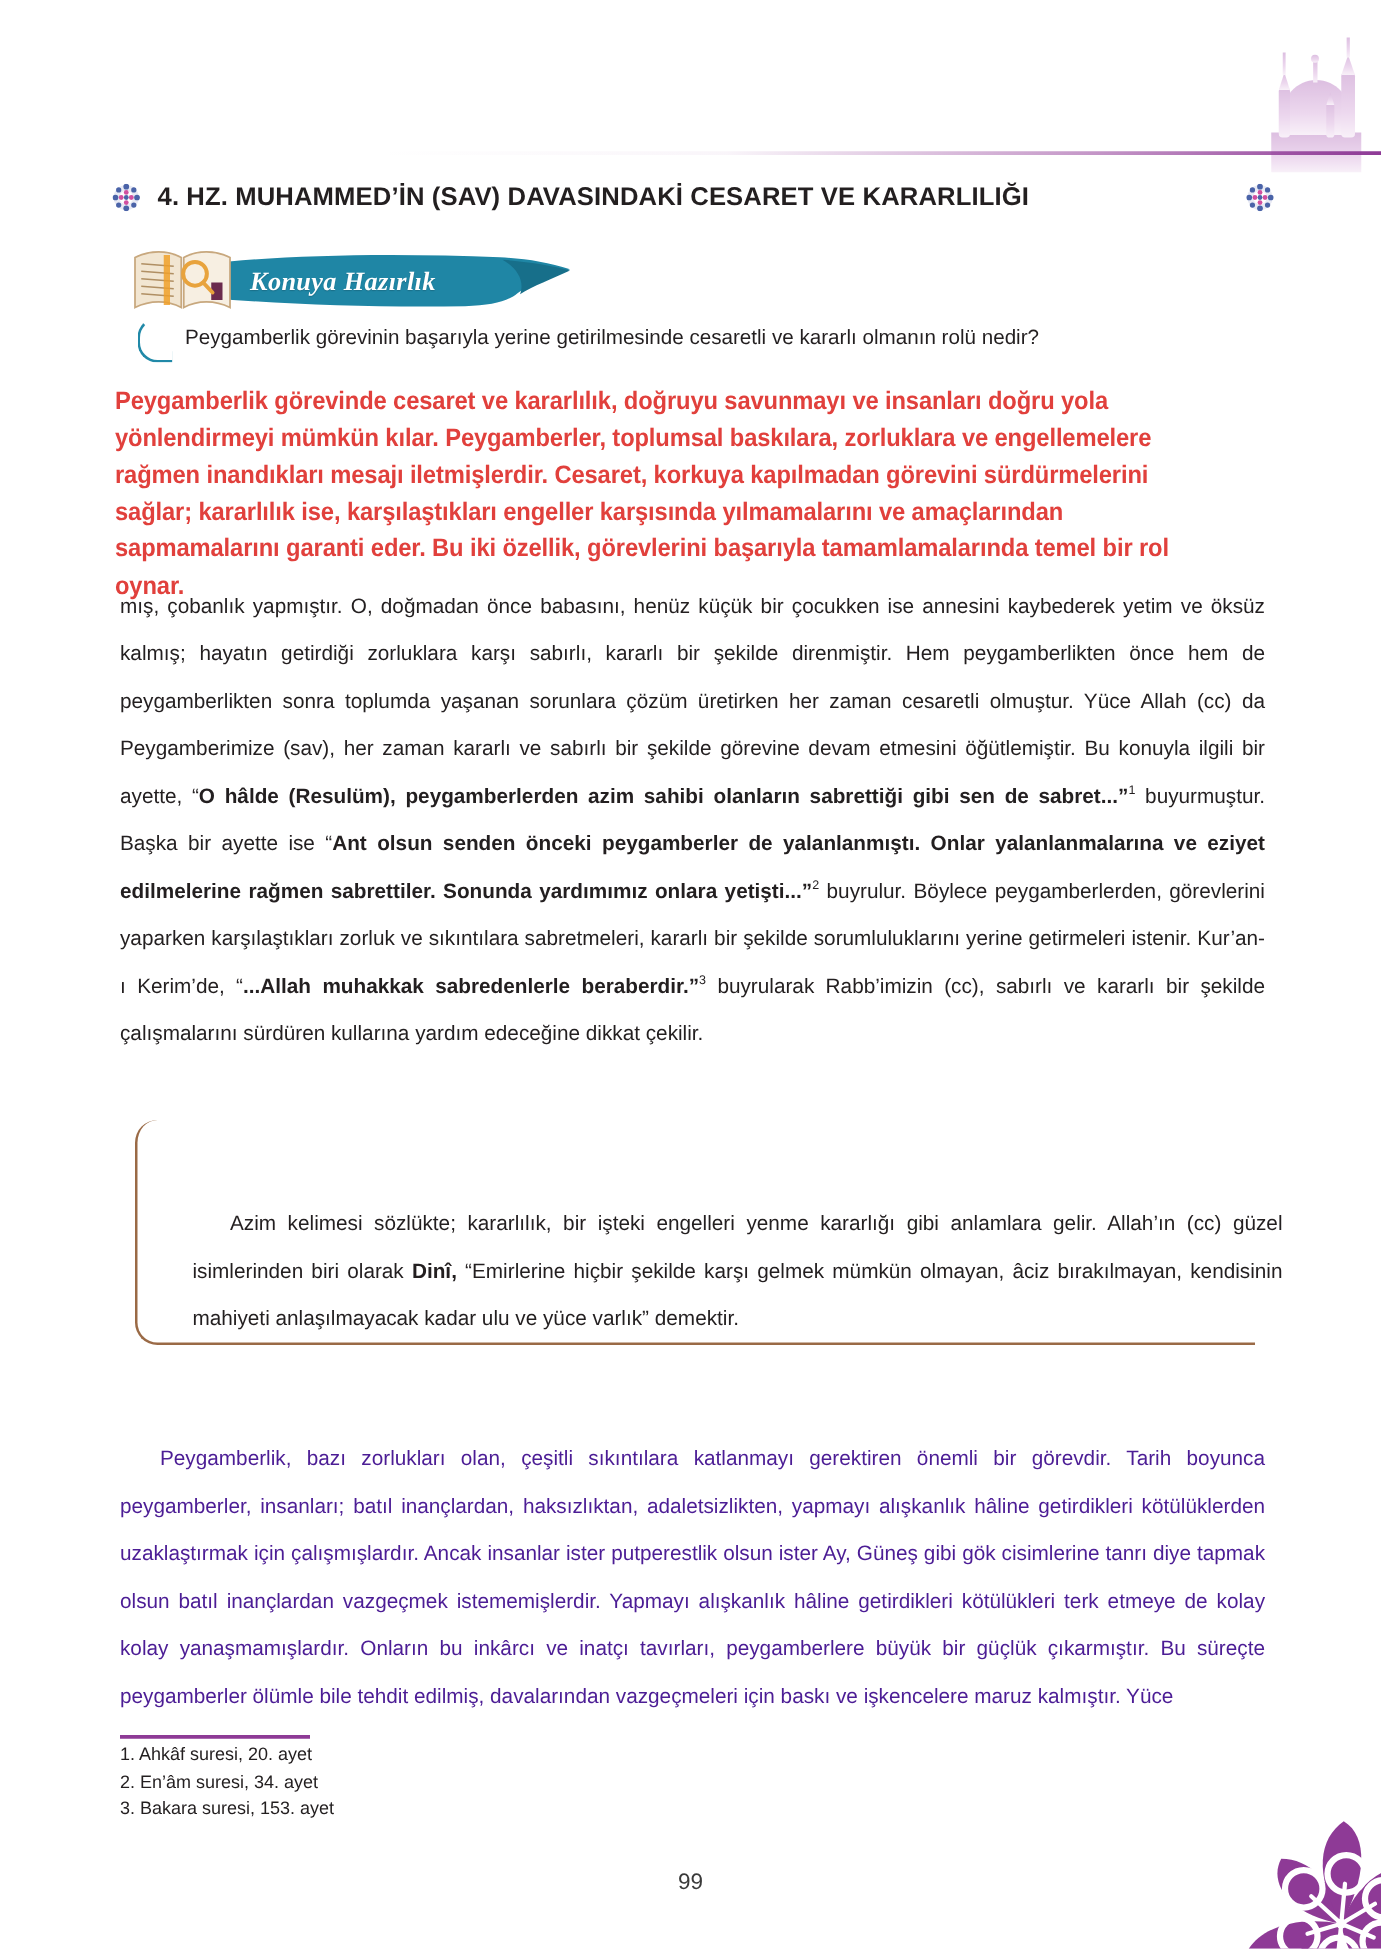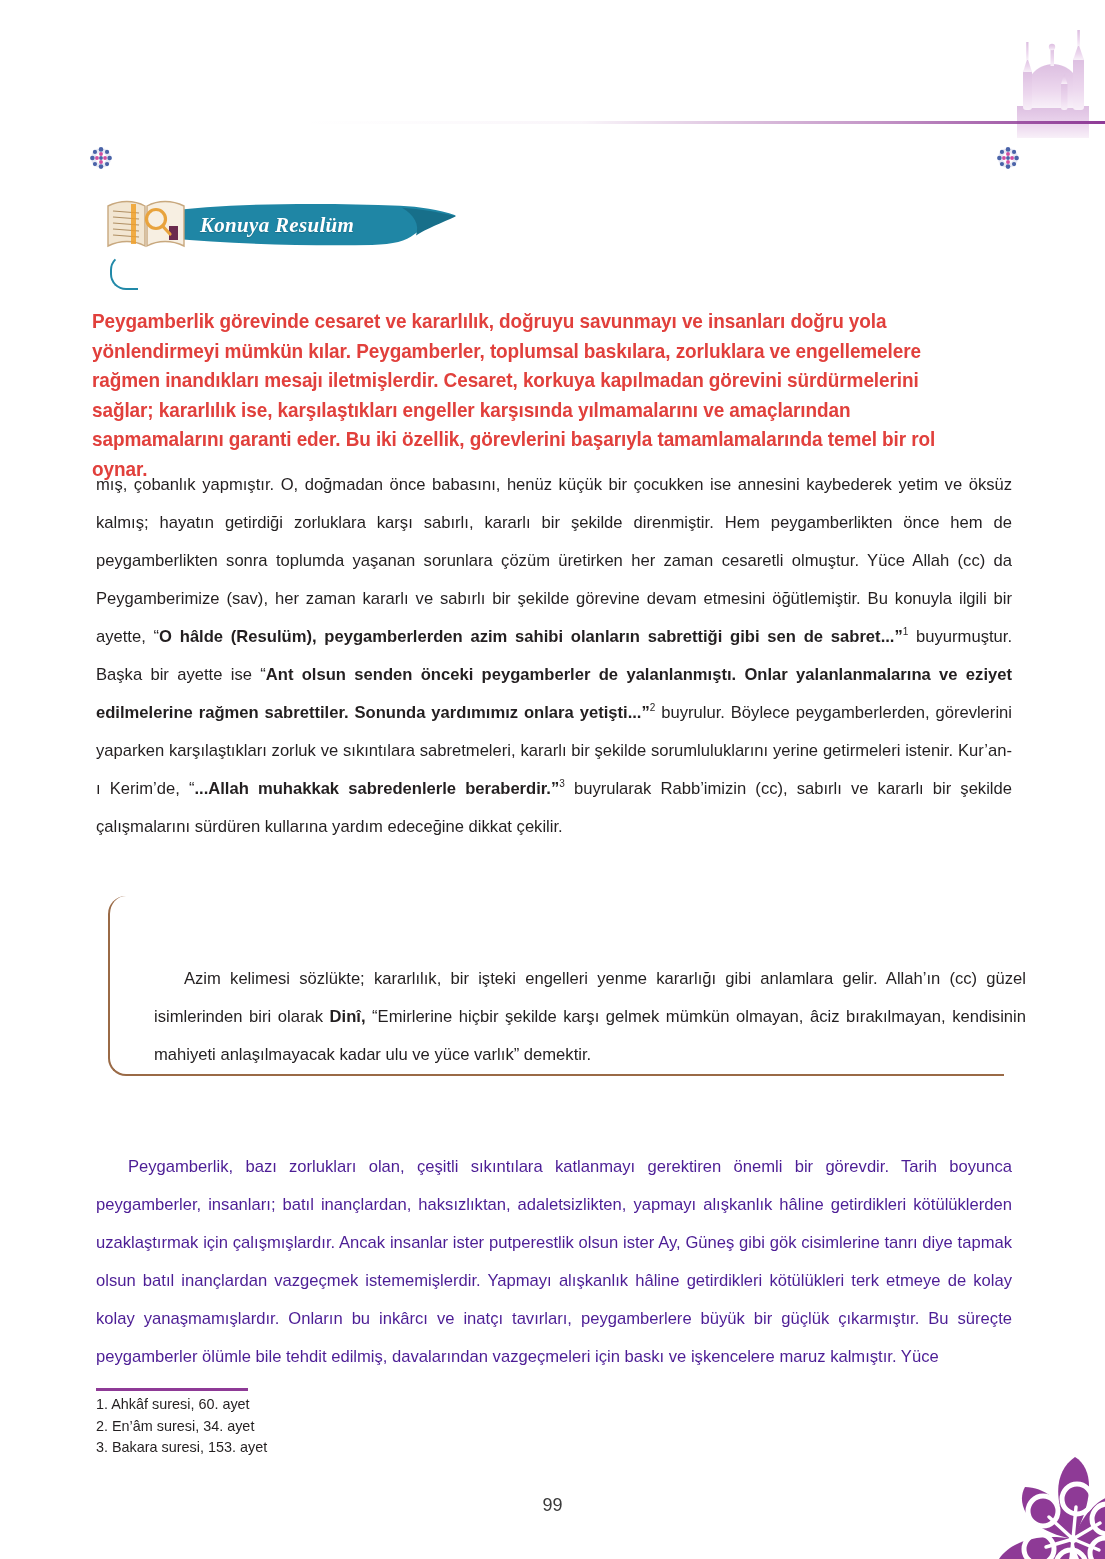--- a/index.html
+++ b/index.html
@@ -296,20 +296,21 @@
       <circle cx="12" cy="12" r="6" fill="#ffffff"></circle>
       <g fill="#d14fa0">
         <circle cx="12" cy="7.6" r="2.1"></circle>
           <circle cx="12" cy="16.4" r="2.1"></circle>
         <circle cx="7.6" cy="12" r="2.1"></circle>
           <circle cx="16.4" cy="12" r="2.1"></circle>
       </g>
       <circle cx="12" cy="12" r="2.1" fill="#4a63a8"></circle>
     </g>
   </svg>
+  <div class="section-title">4. HZ. MUHAMMED’İN (SAV) DAVASINDAKİ CESARET VE KARARLILIĞI</div>
   <svg class="rosette right" viewBox="0 0 24 24" aria-hidden="true">
     <g>
       <circle cx="12" cy="12" r="11" fill="#e8eaf4"></circle>
       <g fill="#4a63a8">
         <circle cx="12" cy="2.6" r="2.5"></circle>
           <circle cx="12" cy="21.4" r="2.5"></circle>
         <circle cx="2.6" cy="12" r="2.5"></circle>
           <circle cx="21.4" cy="12" r="2.5"></circle>
         <circle cx="5.4" cy="5.4" r="2.3"></circle>
           <circle cx="18.6" cy="5.4" r="2.3"></circle>
@@ -327,40 +328,41 @@
     </g>
   </svg>
 </div>
 
 <div class="prep-block">
   <div class="banner-row">
     <svg class="banner" viewBox="0 0 300 46" preserveAspectRatio="none" width="300" aria-hidden="true">
       <path d="M2 10 C60 2, 150 0, 238 4 C258 5, 276 8, 294 14 C278 20, 262 26, 252 34 C244 41, 232 44, 210 45 C140 46, 70 44, 6 38 C0 30, 0 18, 2 10 Z" fill="#1f86a5"></path>
       <path d="M240 6 C262 8, 280 11, 294 15 C280 22, 264 28, 254 35 C258 24, 252 13, 240 6 Z" fill="#176f8a"></path>
     </svg>
-    <div class="banner-label">Konuya Resulüm</div>
+    <div class="banner-label">Konuya Hazırlık</div>
 
     <svg class="book-icon" viewBox="0 0 84 56" aria-hidden="true">
       <path d="M4 10 C16 4, 30 4, 41 10 L41 50 C30 44, 16 44, 4 50 Z" fill="#f2e6d2" stroke="#c8a87e" stroke-width="1.4"></path>
       <path d="M80 10 C68 4, 54 4, 43 10 L43 50 C54 44, 68 44, 80 50 Z" fill="#f7efe2" stroke="#c8a87e" stroke-width="1.4"></path>
       <g stroke="#b08f63" stroke-width="1.1">
         <line x1="9" y1="15" x2="35" y2="17"></line>
           <line x1="9" y1="21" x2="35" y2="23"></line>
         <line x1="9" y1="27" x2="35" y2="29"></line>
           <line x1="9" y1="33" x2="35" y2="35"></line>
         <line x1="9" y1="39" x2="35" y2="41"></line>
       </g>
       <rect x="27" y="8" width="5" height="40" fill="#f0a02a" opacity=".85"></rect>
       <rect x="65" y="30" width="9" height="14" fill="#6b2b4e"></rect>
       <circle cx="52" cy="23" r="9.5" fill="none" stroke="#e8a33d" stroke-width="3.2"></circle>
       <line x1="58.5" y1="30" x2="66" y2="38" stroke="#e8a33d" stroke-width="3.2" stroke-linecap="round"></line>
     </svg>
   </div>
 
   <div class="prep-frame"></div>
+  <div class="prep-question">Peygamberlik görevinin başarıyla yerine getirilmesinde cesaretli ve kararlı olmanın rolü nedir?</div>
 </div>
 
 <div class="answer">Peygamberlik görevinde cesaret ve kararlılık, doğruyu savunmayı ve insanları doğru yola yönlendirmeyi mümkün kılar. Peygamberler, toplumsal baskılara, zorluklara ve engellemelere rağmen inandıkları mesajı iletmişlerdir. Cesaret, korkuya kapılmadan görevini sürdürmelerini sağlar; kararlılık ise, karşılaştıkları engeller karşısında yılmamalarını ve amaçlarından sapmamalarını garanti eder. Bu iki özellik, görevlerini başarıyla tamamlamalarında temel bir rol oynar.</div>
 
 <div class="body-1">
   <span>mış, çobanlık yapmıştır. O, doğmadan önce babasını, henüz küçük bir çocukken ise annesini kaybederek yetim ve öksüz kalmış; hayatın getirdiği zorluklara karşı sabırlı, kararlı bir şekilde direnmiştir. Hem peygamberlikten önce hem de peygamberlikten sonra toplumda yaşanan sorunlara çözüm üretirken her zaman cesaretli olmuştur. Yüce Allah (cc) da Peygamberimize (sav), her zaman kararlı ve sabırlı bir şekilde görevine devam etmesini öğütlemiştir. Bu konuyla ilgili bir ayette, “</span><b>O hâlde (Resulüm), peygamberlerden azim sahibi olanların sabrettiği gibi sen de sabret...</b><b>”</b><sup>1</sup><span> buyurmuştur. Başka bir ayette ise “</span><b>Ant olsun senden önceki peygamberler de yalanlanmıştı. Onlar yalanlanmalarına ve eziyet edilmelerine rağmen sabrettiler. Sonunda yardımımız onlara yetişti...</b><b>”</b><sup>2</sup><span> buyrulur. Böylece peygamberlerden, görevlerini yaparken karşılaştıkları zorluk ve sıkıntılara sabretmeleri, kararlı bir şekilde sorumluluklarını yerine getirmeleri istenir. Kur’an-ı Kerim’de, “</span><b>...Allah muhakkak sabredenlerle beraberdir.</b><b>”</b><sup>3</sup><span> buyrularak Rabb’imizin (cc), sabırlı ve kararlı bir şekilde çalışmalarını sürdüren kullarına yardım edeceğine dikkat çekilir.</span>
 </div>
 
 <div class="note-block">
 
@@ -368,21 +370,21 @@
     <div class="note-text">
       <span>Azim kelimesi sözlükte; kararlılık, bir işteki engelleri yenme kararlığı gibi anlamlara gelir. Allah’ın (cc) güzel isimlerinden biri olarak </span><b>Dinî,</b><span> “Emirlerine hiçbir şekilde karşı gelmek mümkün olmayan, âciz bırakılmayan, kendisinin mahiyeti anlaşılmayacak kadar ulu ve yüce varlık” demektir.</span>
     </div>
   </div>
 </div>
 
 <div class="body-2">Peygamberlik, bazı zorlukları olan, çeşitli sıkıntılara katlanmayı gerektiren önemli bir görevdir. Tarih boyunca peygamberler, insanları; batıl inançlardan, haksızlıktan, adaletsizlikten, yapmayı alışkanlık hâline getirdikleri kötülüklerden uzaklaştırmak için çalışmışlardır. Ancak insanlar ister putperestlik olsun ister Ay, Güneş gibi gök cisimlerine tanrı diye tapmak olsun batıl inançlardan vazgeçmek istememişlerdir. Yapmayı alışkanlık hâline getirdikleri kötülükleri terk etmeye de kolay kolay yanaşmamışlardır. Onların bu inkârcı ve inatçı tavırları, peygamberlere büyük bir güçlük çıkarmıştır. Bu süreçte peygamberler ölümle bile tehdit edilmiş, davalarından vazgeçmeleri için baskı ve işkencelere maruz kalmıştır. Yüce</div>
 
 <div class="footnote-rule"></div>
 <div class="footnotes">
-  <div>1. Ahkâf suresi, 60. ayet</div>
+  <div>1. Ahkâf suresi, 20. ayet</div>
   <div>2. En’âm suresi, 34. ayet</div>
   <div>3. Bakara suresi, 153. ayet</div>
 </div>
 
 <div class="page-number">99</div>
 
 <svg class="floral" viewBox="0 0 128 124" aria-hidden="true">
   <g transform="translate(96,104)" fill="#8e3a96">
     <g>
       <path d="M0 0 C-6 -34 -26 -52 -48 -52 C-58 -34 -44 -8 0 0 Z"></path>

